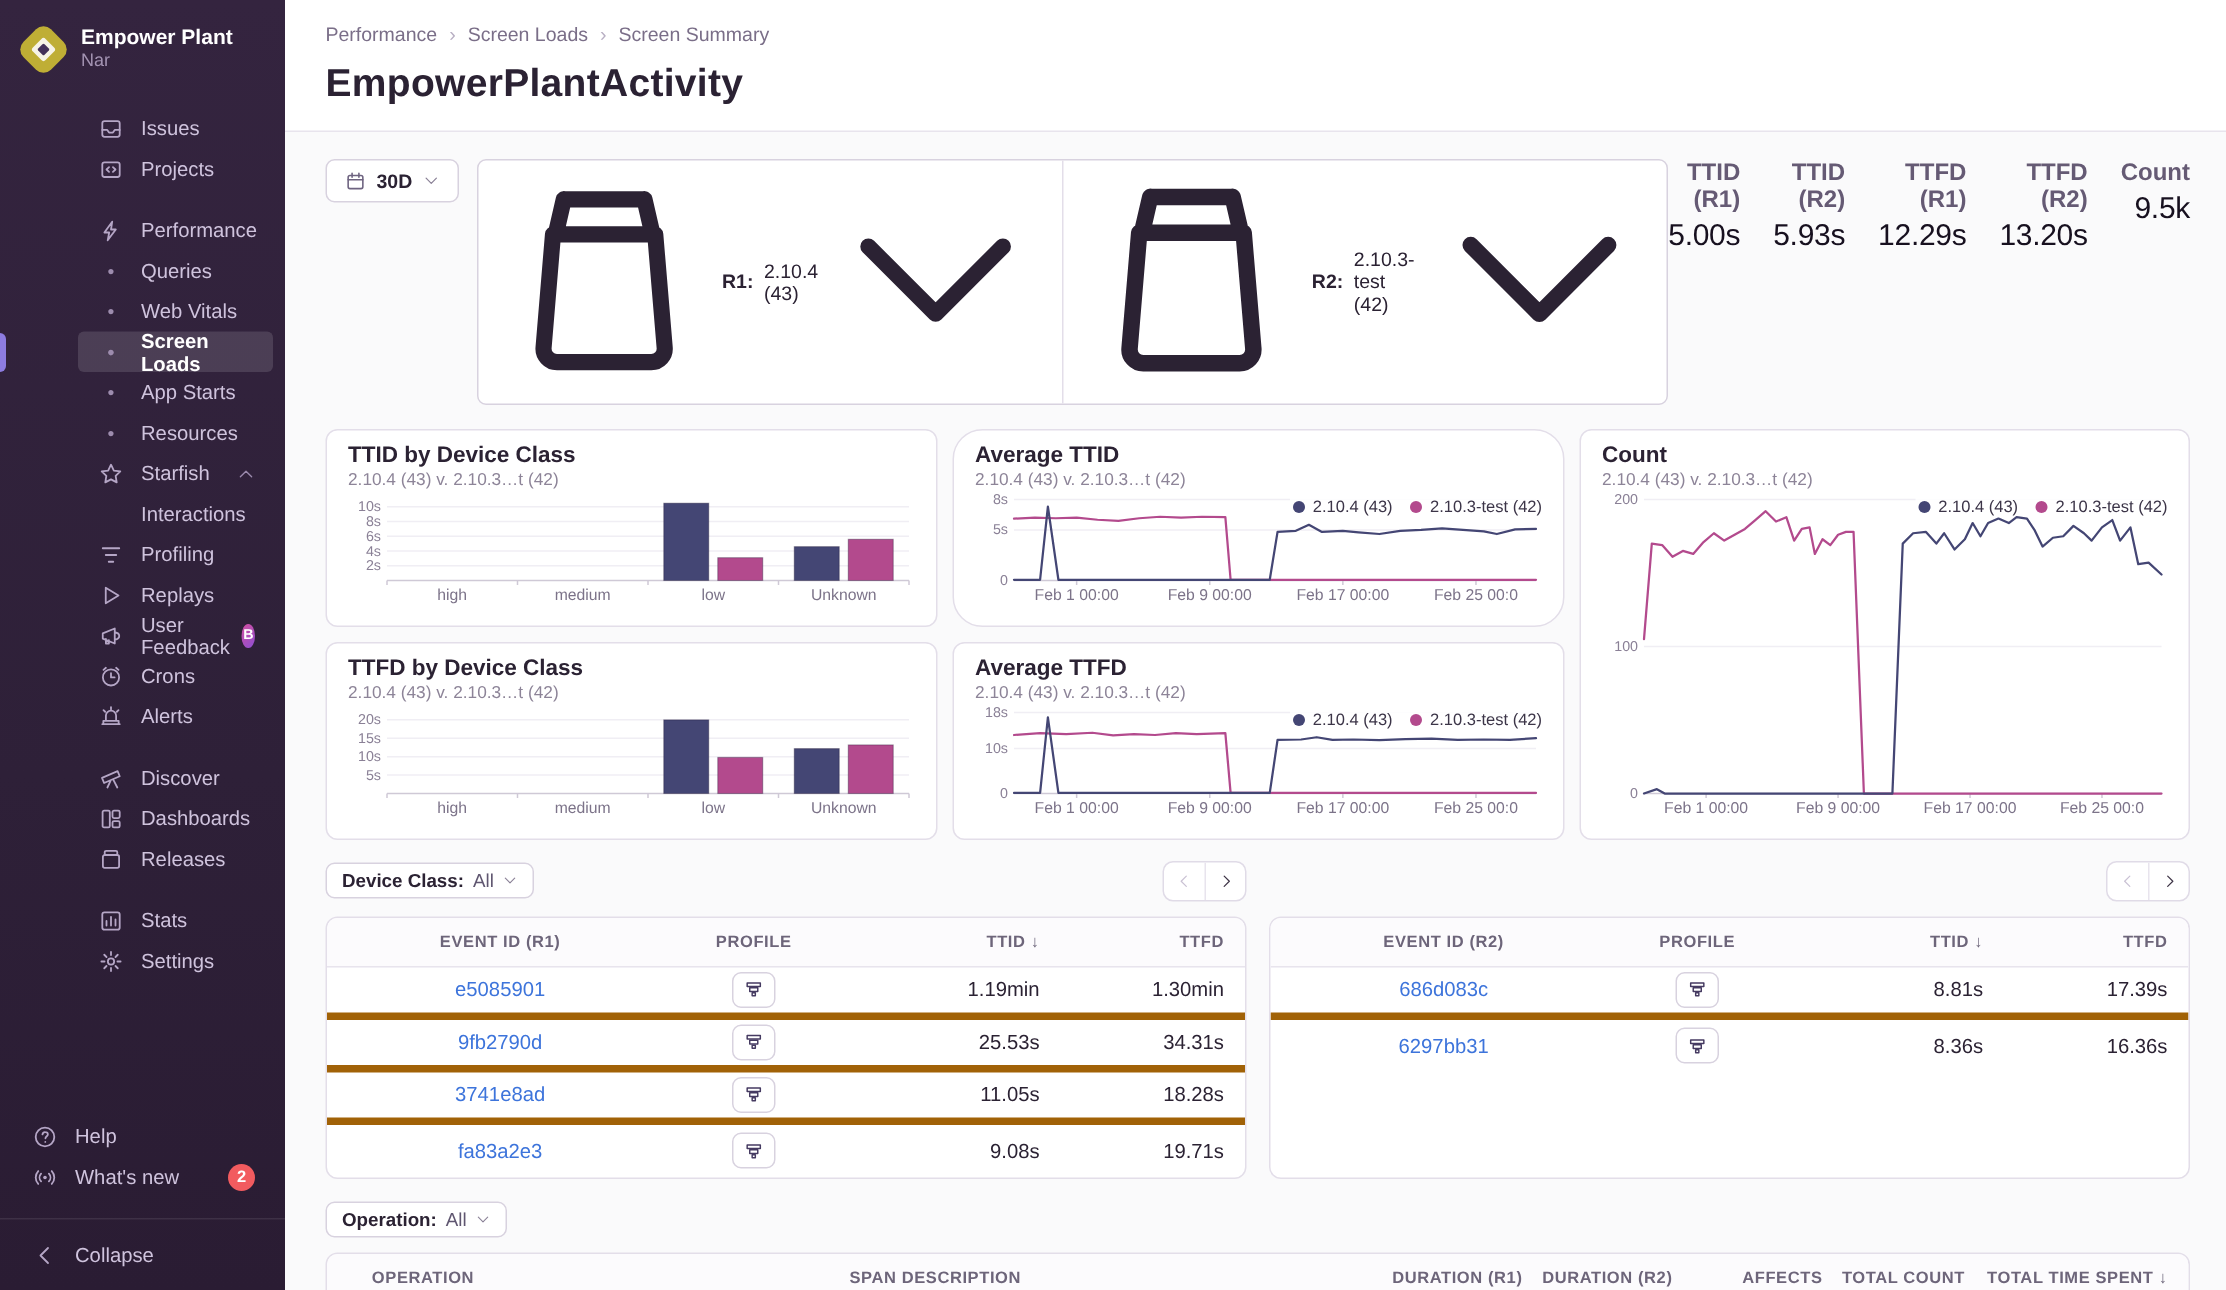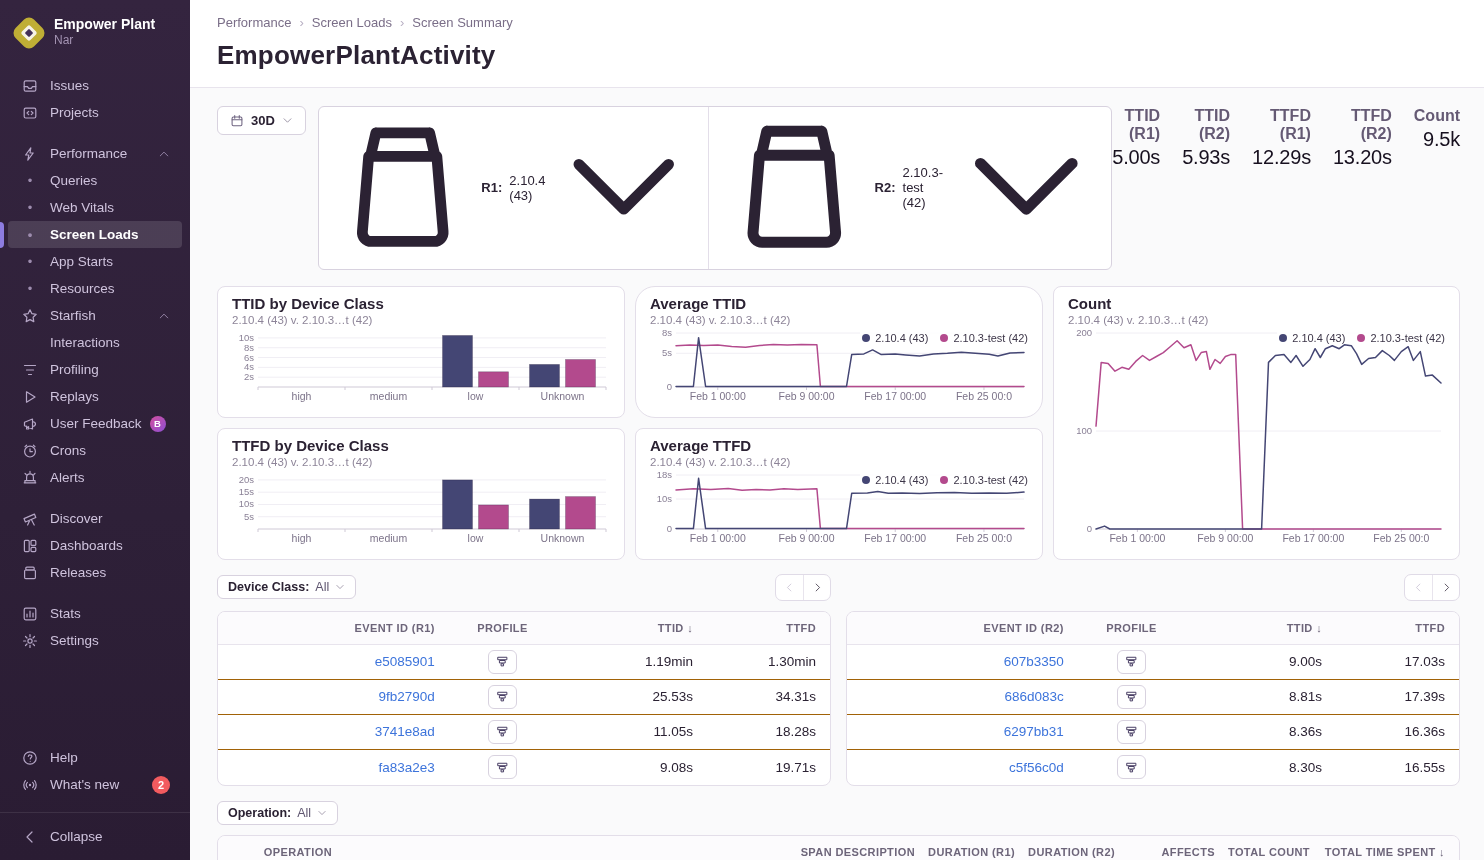--- a/index.html
+++ b/index.html
@@ -13,21 +13,21 @@
     color:#d7cce2; display:flex; flex-direction:column; padding:12px 0 0; }
   .org { display:flex; align-items:flex-start; gap:10px; padding:4px 14px 10px; }
   .logo { width:30px; height:30px; position:relative; flex:0 0 30px; margin-top:2px; }
   .logo .l1 { position:absolute; inset:2px; background:#bfae35; border-radius:7px; transform:rotate(45deg); }
   .logo .l2 { position:absolute; inset:9px; background:#f6f3e6; border-radius:2px; transform:rotate(45deg); }
   .logo .l3 { position:absolute; inset:12px; background:#43305a; border-radius:1px; transform:rotate(45deg); }
   .org-text { line-height:1.15; min-width:0; }
   .org-name { font-size:14px; font-weight:bold; color:#fff; white-space:nowrap; display:flex; align-items:center; gap:4px; cursor:pointer; }
   .org-sub { font-size:12px; color:#a393b2; margin-top:2px; }
   nav.snav { flex:0 0 auto; }
-  .s-section { margin-top:14px; }
+  .s-section { margin-top:14px;padding-left:44px; }
   .s-item { display:flex; align-items:center; height:27px; padding:0 12px 0 14px; margin:0 8px; border-radius:4px;
     font-size:13.5px; color:#cfc3dd; cursor:pointer; position:relative; }
   .s-item .s-icon { width:16px; height:16px; flex:0 0 16px; margin-right:12px; color:#b5a6c6; display:inline-flex; }
   .s-item .bullet { width:16px; flex:0 0 16px; margin-right:12px; color:#9d8cae; font-size:13px; text-align:center; line-height:16px; }
   .s-item.selected { background:rgba(255,255,255,.13); color:#fff; font-weight:bold; }
   .s-item .chev { margin-left:auto; width:12px; height:12px; color:#9b8aad; display:inline-flex; }
   .badge-b { margin-left:8px; width:16px; height:16px; border-radius:50%; background:linear-gradient(135deg,#d34fa0,#8d4fd3);
     color:#fff; font-size:9.5px; font-weight:bold; display:inline-flex; align-items:center; justify-content:center; }
   .badge-num { margin-left:auto; width:18px; height:18px; border-radius:50%; background:#f25b5f; color:#fff;
     font-size:11px; font-weight:bold; display:inline-flex; align-items:center; justify-content:center; }
@@ -88,23 +88,23 @@
 
   
   .tables-grid { display:grid; grid-template-columns:1fr 1fr; gap:15px; }
   .tbl { overflow:hidden; }
   .trow { display:grid; align-items:center; padding:0 14px; }
   .t-ev { grid-template-columns:1.65fr 1.1fr 1fr 1fr; }
   .t-sp { grid-template-columns:100px 1fr 100px 100px 100px 95px 135px; }
   .thead { background:#fcfbfd; border-bottom:1px solid #e8e4ed; height:33px; font-size:11px; font-weight:bold;
     color:#6d657a; letter-spacing:.4px; }
   .thead .th { cursor:pointer; }
-  .tr { height:35px; font-size:13.5px; color:#2b2233; border-bottom:1px solid #a16207; }
+  .tr { height:35px; font-size:13.5px; color:#2b2233; border-bottom:5px solid #a16207; }
   .tr:last-child { border-bottom:none; }
-  .al { text-align:right; } .ac { text-align:center; } .ar { text-align:right; }
+  .al { text-align:center; } .ac { text-align:center; } .ar { text-align:right; }
   a.lnk { color:#3d74db; text-decoration:none; cursor:pointer; }
   .profile-btn { display:inline-flex; align-items:center; justify-content:center; width:29px; height:24px;
     border:1px solid #d8d2df; border-radius:6px; background:#fff; cursor:pointer; color:#453a61; }
   .profile-btn .icon { width:13px; height:13px; display:inline-flex; }
   .op-row { margin:15px 0 10px; }
   .spans-card { margin-bottom:0; }
   .sort-arrow { font-weight:bold; }
 </style>
 </head>
 <body>
@@ -649,34 +649,20 @@
             </div>
           </div>
         <div class="card tbl" id="table-r2">
             <div class="trow t-ev thead">
               <div class="th al">EVENT ID (R2)</div>
               <div class="th ac">PROFILE</div>
               <div class="th ar">TTID<span class="sort-arrow"> ↓</span></div>
               <div class="th ar">TTFD</div>
             </div>
             <div class="trow t-ev tr">
-              <div class="al"><a class="lnk">607b3350</a></div>
-              <div class="ac"><span class="profile-btn">
-                  <span class="icon">
-                    <svg viewBox="0 0 16 16">
-                      <rect x="2.6" y="2.8" width="10.8" height="3"></rect>
-                      <rect x="4.7" y="6.8" width="6.6" height="3"></rect>
-                      <rect x="6.7" y="10.8" width="2.6" height="2.6"></rect>
-                    </svg>
-                  </span>
-                </span></div>
-              <div class="ar">9.00s</div>
-              <div class="ar">17.03s</div>
-            </div>
-            <div class="trow t-ev tr">
               <div class="al"><a class="lnk">686d083c</a></div>
               <div class="ac"><span class="profile-btn">
                   <span class="icon">
                     <svg viewBox="0 0 16 16">
                       <rect x="2.6" y="2.8" width="10.8" height="3"></rect>
                       <rect x="4.7" y="6.8" width="6.6" height="3"></rect>
                       <rect x="6.7" y="10.8" width="2.6" height="2.6"></rect>
                     </svg>
                   </span>
                 </span></div>
@@ -690,34 +676,20 @@
                     <svg viewBox="0 0 16 16">
                       <rect x="2.6" y="2.8" width="10.8" height="3"></rect>
                       <rect x="4.7" y="6.8" width="6.6" height="3"></rect>
                       <rect x="6.7" y="10.8" width="2.6" height="2.6"></rect>
                     </svg>
                   </span>
                 </span></div>
               <div class="ar">8.36s</div>
               <div class="ar">16.36s</div>
             </div>
-            <div class="trow t-ev tr">
-              <div class="al"><a class="lnk">c5f56c0d</a></div>
-              <div class="ac"><span class="profile-btn">
-                  <span class="icon">
-                    <svg viewBox="0 0 16 16">
-                      <rect x="2.6" y="2.8" width="10.8" height="3"></rect>
-                      <rect x="4.7" y="6.8" width="6.6" height="3"></rect>
-                      <rect x="6.7" y="10.8" width="2.6" height="2.6"></rect>
-                    </svg>
-                  </span>
-                </span></div>
-              <div class="ar">8.30s</div>
-              <div class="ar">16.55s</div>
-            </div>
           </div>
       </div>
 
       <div class="op-row">
         <span class="pill">
           <b>Operation:</b>
           <span class="val">All</span>
           <span class="chev">
               <svg viewBox="0 0 16 16">
                 <path d="M3 5.5 8 10.5 13 5.5"></path>

